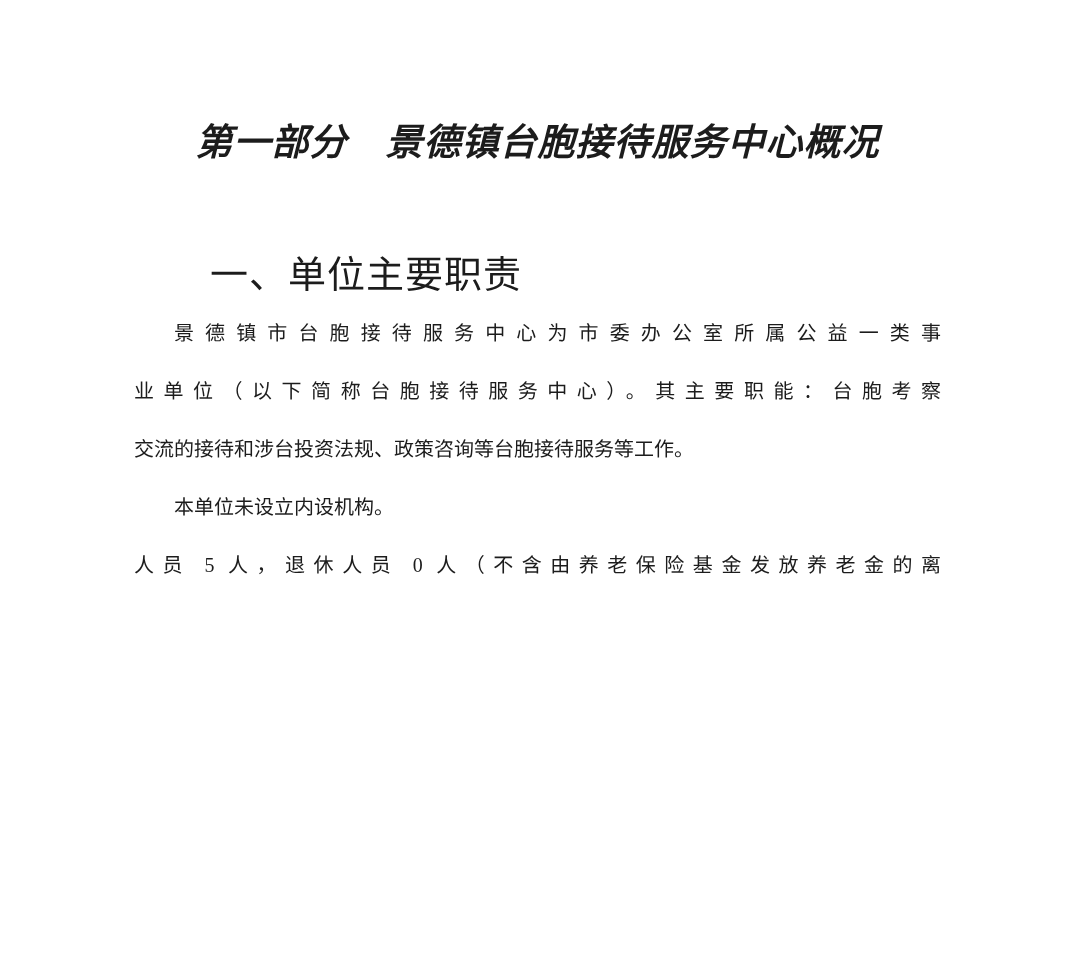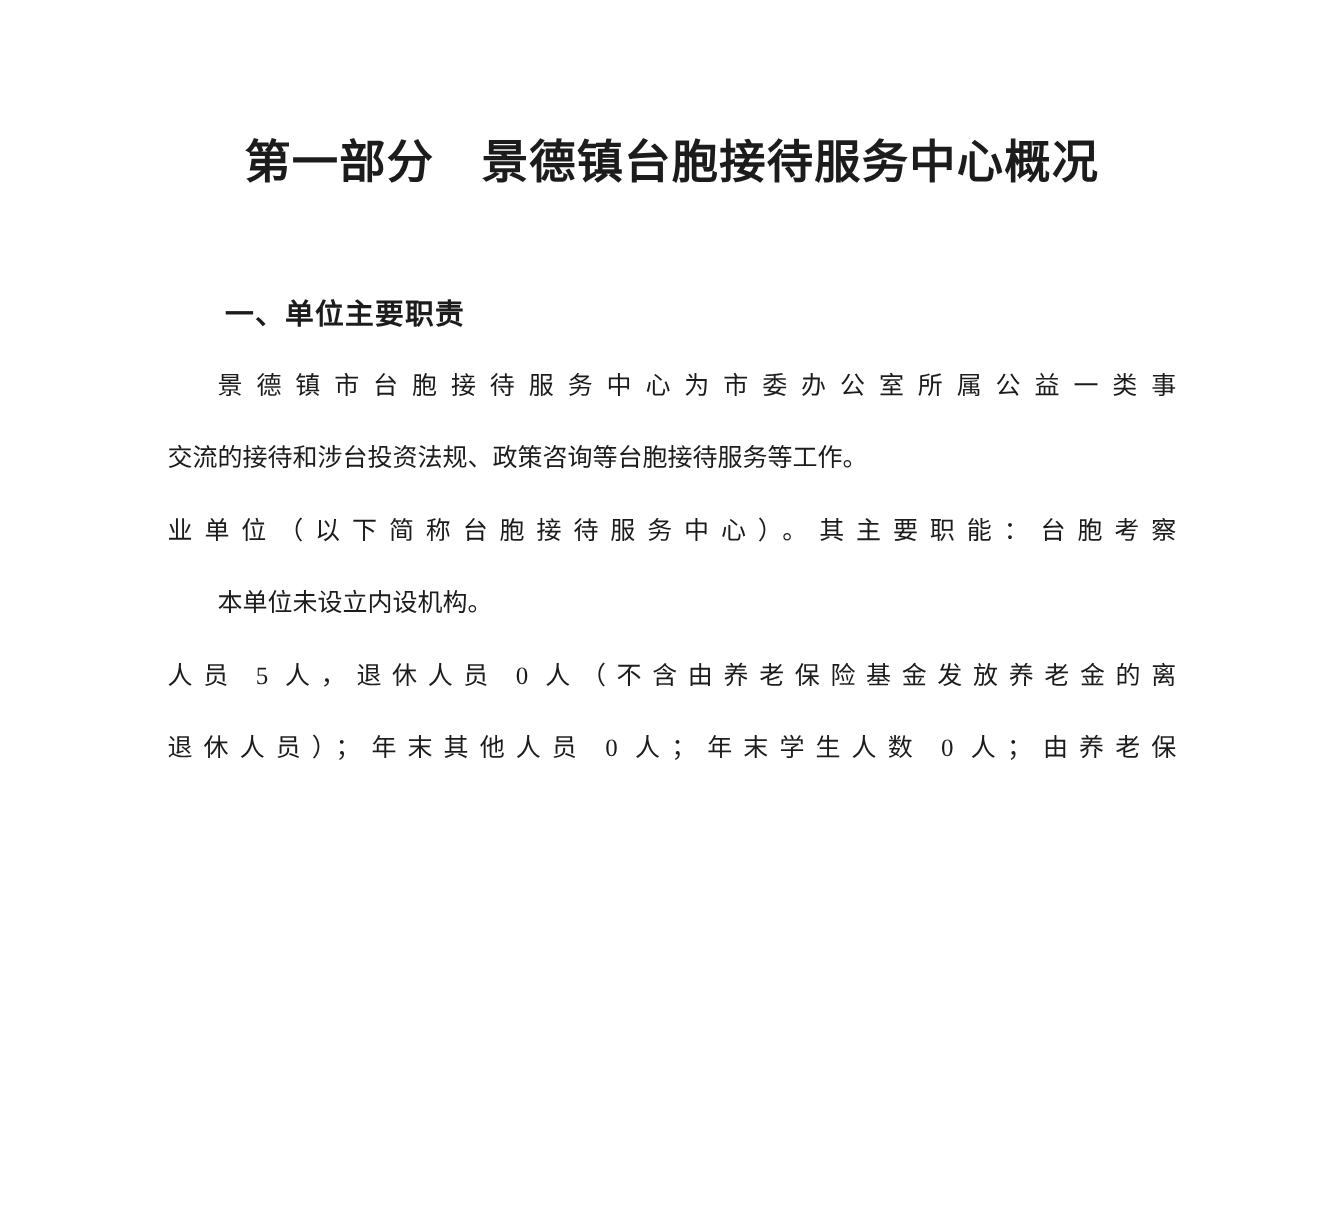--- a/index.html
+++ b/index.html
@@ -13,39 +13,40 @@
     height: 965px;
     margin: 0 auto;
     background: #ffffff;
     color: #1c1c1c;
     box-sizing: border-box;
     padding: 98px 133px 0 134px;
     overflow: hidden;
     font-family: "Liberation Serif", "DejaVu Serif", serif;
   }
   .part-title {
-    margin: 4px;
+    margin: 16px;
     height: 58px;
     line-height: 58px;
     font-size: 37px;
     font-weight: bold;
     text-align: center;
     letter-spacing: 1px;
     font-family: "Liberation Serif", "DejaVu Serif", serif;
     white-space: nowrap;
+    font-style: italic;
   }
   .blank-line {
     height: 58px;
   }
   .section-heading {
     margin: 0;
     height: 58px;
     line-height: 58px;
-    font-size: 23px;
-    font-weight: bold;
+    font-size: 38px;
+    font-weight: normal;
     text-indent: 2em;
     font-family: "Liberation Sans", "DejaVu Sans", sans-serif;
     letter-spacing: 1px;
     white-space: nowrap;
   }
   .body-line {
     margin: 0;
     height: 58px;
     line-height: 58px;
     font-size: 20px;
@@ -69,23 +70,22 @@
 
 <div class="page">
 
   <h1 class="part-title">第一部分　景德镇台胞接待服务中心概况</h1>
 
   <div class="blank-line"></div>
 
   <h2 class="section-heading">一、单位主要职责</h2>
 
   <p class="body-line fill indent">景德镇市台胞接待服务中心为市委办公室所属公益一类事</p>
+  <p class="body-line fill">业单位（以下简称台胞接待服务中心）。其主要职能：台胞考察</p>
   <p class="body-line">交流的接待和涉台投资法规、政策咨询等台胞接待服务等工作。</p>
-  <p class="body-line fill">业单位（以下简称台胞接待服务中心）。其主要职能：台胞考察</p>
 
 
   <p class="body-line indent">本单位未设立内设机构。</p>
 
   <p class="body-line fill">人员 5 人，退休人员 0 人（不含由养老保险基金发放养老金的离</p>
-  <p class="body-line fill">退休人员）；年末其他人员 0 人；年末学生人数 0 人；由养老保</p>
 
 
 </div>
 
 </body></html>

